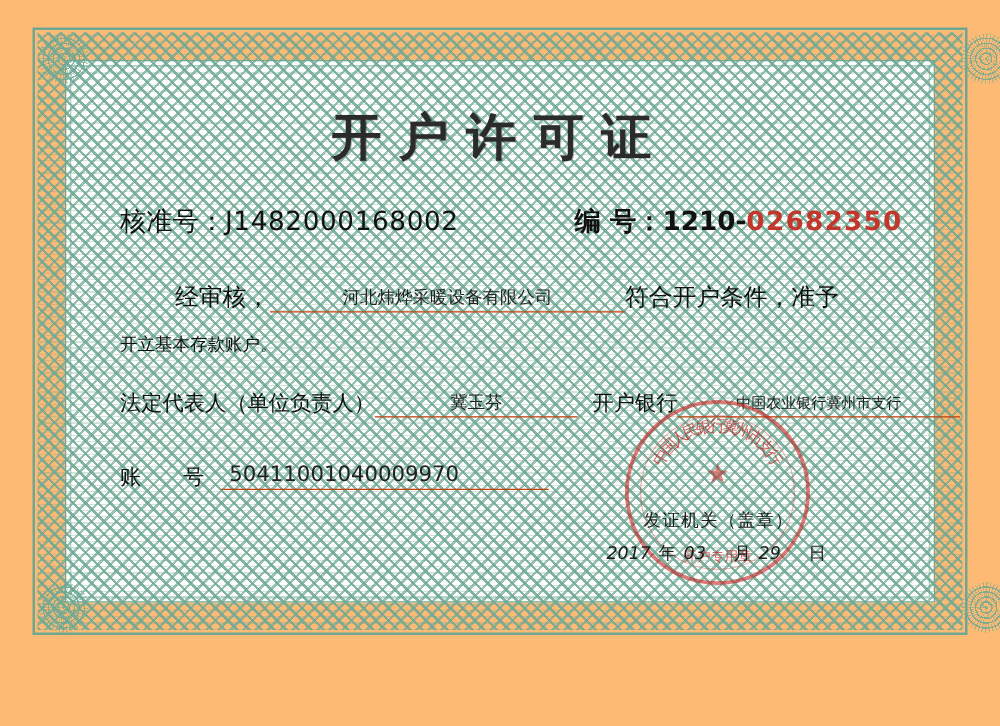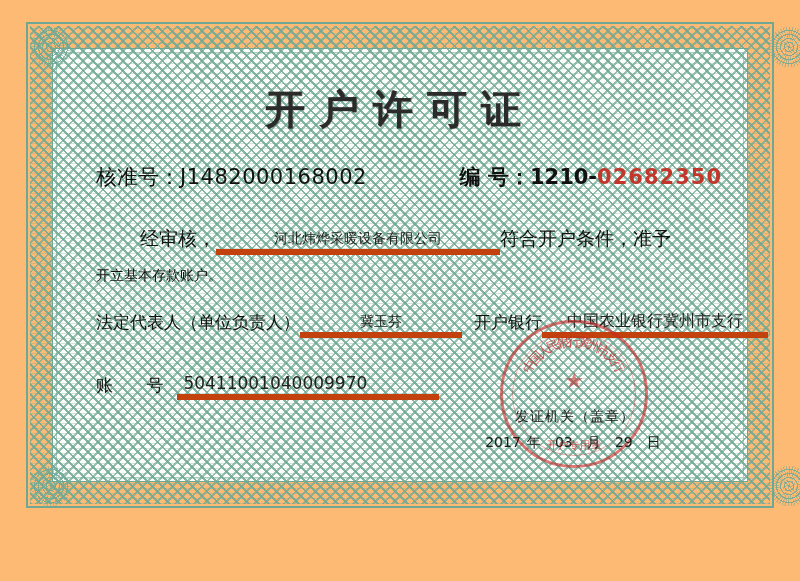--- a/index.html
+++ b/index.html
@@ -133,21 +133,21 @@
     margin-top: 30px;
     font-size: 19px;
     line-height: 46px;
     padding-left: 36px;
     padding-right: 18px;
   }
   .indent { display: inline-block; width: 44px; }
 
   .fill {
     display: inline-block;
-    border-bottom: 6px solid #c2410c;
+    border-bottom: 1px solid #c2410c;
     text-align: center;
     vertical-align: baseline;
     font-size: 14px;
     color: #222;
     padding: 0 4px;
     line-height: 22px;
     position: relative;
     top: -2px;
   }
   .fill.company { width: 276px; }
@@ -158,21 +158,21 @@
     padding-left: 36px;
   }
 
   .row-rep {
     margin-top: 26px;
     padding-left: 36px;
     font-size: 17px;
     white-space: nowrap;
   }
   .fill.rep { width: 154px; }
-  .fill.bank { width: 218px; font-size: 16px; }
+  .fill.bank { width: 218px; font-size: 12px; }
   .label-bank { margin-left: 12px; }
 
   .row-account {
     margin-top: 34px;
     padding-left: 36px;
     font-size: 17px;
     white-space: nowrap;
   }
   .acct-label { letter-spacing: 14px; }
   .fill.acct { width: 252px; text-align: left; font-size: 17px; padding-left: 6px; }
@@ -192,21 +192,21 @@
     letter-spacing: 1px;
   }
   .issuer-date {
     margin-top: 8px;
     display: flex;
     justify-content: center;
     align-items: baseline;
     gap: 2px;
     font-size: 14px;
   }
-  .issuer-date .dnum { min-width: 34px; display: inline-block; text-align: center; }
+  .issuer-date .dnum { min-width: 34px; display: inline-block; text-align: left; font-style: italic; }
   .issuer-date .dunit { display: inline-block; width: 22px; text-align: center; }
 
   
   .seal {
     position: absolute;
     right: 92px;
     bottom: 6px;
     width: 142px;
     height: 142px;
     border-radius: 50%;

